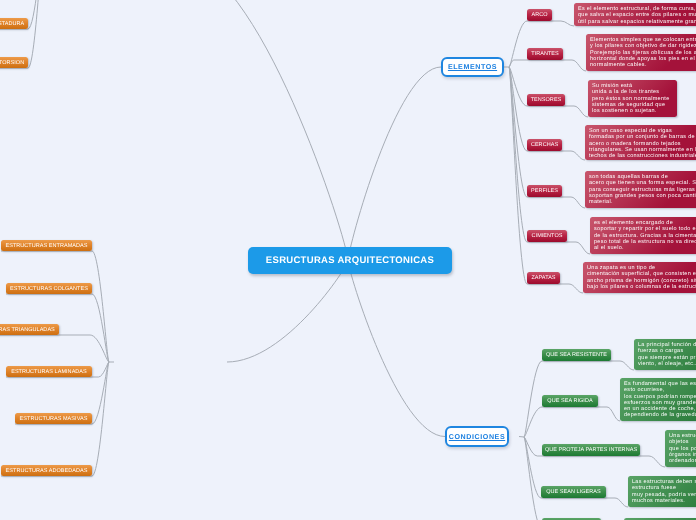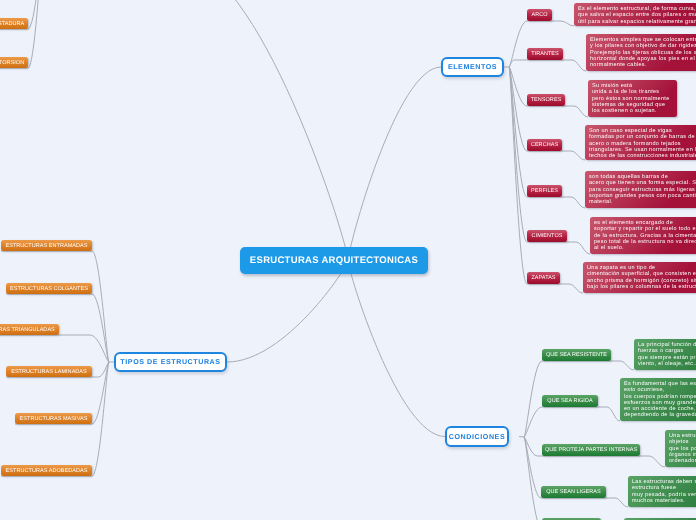--- a/index.html
+++ b/index.html
@@ -10,21 +10,21 @@
 svg#links path{fill:none;stroke:#a7adb6;stroke-width:1;}
 .node{position:absolute;box-sizing:border-box;white-space:nowrap;}
 .central{border-radius:5px;color:#fff;font-weight:bold;display:flex;
   align-items:center;justify-content:center;
   background:#1c9ae8;
   font-size:9.5px;letter-spacing:.3px;
   box-shadow:1px 2px 3px rgba(60,70,90,.3);}
 .branch{border-radius:6px;background:#fff;border:2px solid #1f86e0;
   color:#1a7fe0;font-weight:bold;display:flex;align-items:center;
   justify-content:center;font-size:7.1px;letter-spacing:.58px;
-  box-shadow:1px 2px 3px rgba(60,70,90,.2);}
+  box-shadow:1px 2px 3px rgba(60,70,90,.2);text-decoration:underline;}
 .pill{border-radius:2.5px;-webkit-font-smoothing:antialiased;color:#fff;display:flex;align-items:center;
   justify-content:center;font-size:5.5px;letter-spacing:.05px;
   box-shadow:1px 1px 2px rgba(60,70,90,.3);}
 .pill.red{background:linear-gradient(180deg,#c9536a 0%,#ba2546 45%,#9c0b2d 100%);}
 .pill.green{background:linear-gradient(180deg,#5ba567 0%,#3d8f4b 45%,#1d7a33 100%);}
 .pill.orange{background:linear-gradient(180deg,#ed9b4a 0%,#e1842a 45%,#cd6f11 100%);}
 .desc{border-radius:2.5px;-webkit-font-smoothing:antialiased;color:#fff;padding:3px 4px;box-sizing:border-box;
   box-shadow:1px 1px 2px rgba(60,70,90,.3);overflow:hidden;}
 .desc.red{background:linear-gradient(135deg,#c8566c 0%,#a4123a 75%);}
 .desc.green{background:linear-gradient(135deg,#59a366 0%,#2a7b3b 75%);}
@@ -89,21 +89,21 @@
       <path d="M524 437 C 526.34 437, 533.36 529, 542 529"></path>
       <path d="M542 529 L 601 529"></path>
       <path d="M601 529 L 610 529 C 615.88 529, 618.12 548, 624 548"></path>
       <path d="M348 260.5 C 348 242.35, 258.56 -42, 176 -42"></path>
       <path d="M106 -42 L 43 -52"></path>
       <path d="M43 -52 C 41.05 -52, 35.2 29, 28 29"></path>
       <path d="M-20 29 L 28 29"></path>
       <path d="M43 -52 C 41.05 -52, 35.2 68, 28 68"></path>
       <path d="M-5 68 L 28 68"></path>
     </svg>
-<div class="node central" style="left: 240px; top: 247px; width: 188px; height: 27px;">ESRUCTURAS ARQUITECTONICAS</div>
+<div class="node central" style="left: 248px; top: 247px; width: 204px; height: 27px;">ESRUCTURAS ARQUITECTONICAS</div>
     <div class="node branch" style="left: 441px; top: 57px; width: 63px; height: 20px;">ELEMENTOS</div>
     <div class="node pill red" style="left: 527px; top: 9px; width: 25px; height: 12px;">ARCO</div>
     <div class="node desc red" style="left: 574px; top: 3px; width: 126px; height: 23px;">
       <div class="ln">Es el elemento estructural, de forma curva,</div>
       <div class="ln">que salva el espacio entre dos pilares o muros. Es</div>
       <div class="ln">útil para salvar espacios relativamente grandes.</div>
     </div>
     <div class="node pill red" style="left: 527px; top: 48px; width: 36px; height: 12px;">TIRANTES</div>
     <div class="node desc red" style="left: 586px; top: 34px; width: 114px; height: 37px;">
       <div class="ln">Elementos simples que se colocan entre las vigas</div>
@@ -144,21 +144,20 @@
       <div class="ln">peso total de la estructura no va directamente</div>
       <div class="ln">al el suelo.</div>
     </div>
     <div class="node pill red" style="left: 527px; top: 272px; width: 33px; height: 12px;">ZAPATAS</div>
     <div class="node desc red" style="left: 583px; top: 262px; width: 119px; height: 31px;">
       <div class="ln">Una zapata es un tipo de</div>
       <div class="ln">cimentación superficial, que consisten en un</div>
       <div class="ln">ancho prisma de hormigón (concreto) situado</div>
       <div class="ln">bajo los pilares o columnas de la estructura.</div>
     </div>
-    <div class="node branch" style="left: 114px; top: 352px; width: 113px; height: 20px;">TIPOS DE ESTRUCTURAS</div>
     <div class="node pill orange" style="left: 1px; top: 240px; width: 91px; height: 11px;">ESTRUCTURAS ENTRAMADAS</div>
     <div class="node pill orange" style="left: 6px; top: 283px; width: 86px; height: 11px;">ESTRUCTURAS COLGANTES</div>
     <div class="node pill orange" style="left: -36px; top: 324px; width: 95px; height: 11px;">ESTRUCTURAS TRIANGULADAS</div>
     <div class="node pill orange" style="left: 6px; top: 366px; width: 86px; height: 11px;">ESTRUCTURAS LAMINADAS</div>
     <div class="node pill orange" style="left: 15px; top: 413px; width: 77px; height: 11px;">ESTRUCTURAS MASIVAS</div>
     <div class="node pill orange" style="left: 1px; top: 465px; width: 91px; height: 11px;">ESTRUCTURAS ADOBEDADAS</div>
     <div class="node branch" style="left: 445px; top: 426px; width: 64px; height: 21px;">CONDICIONES</div>
     <div class="node pill green" style="left: 542px; top: 349px; width: 69px; height: 12px;">QUE SEA RESISTENTE</div>
     <div class="node desc green" style="left: 634px; top: 339px; width: 112px; height: 31px;">
       <div class="ln">La principal función de una estructura es soportar</div>

